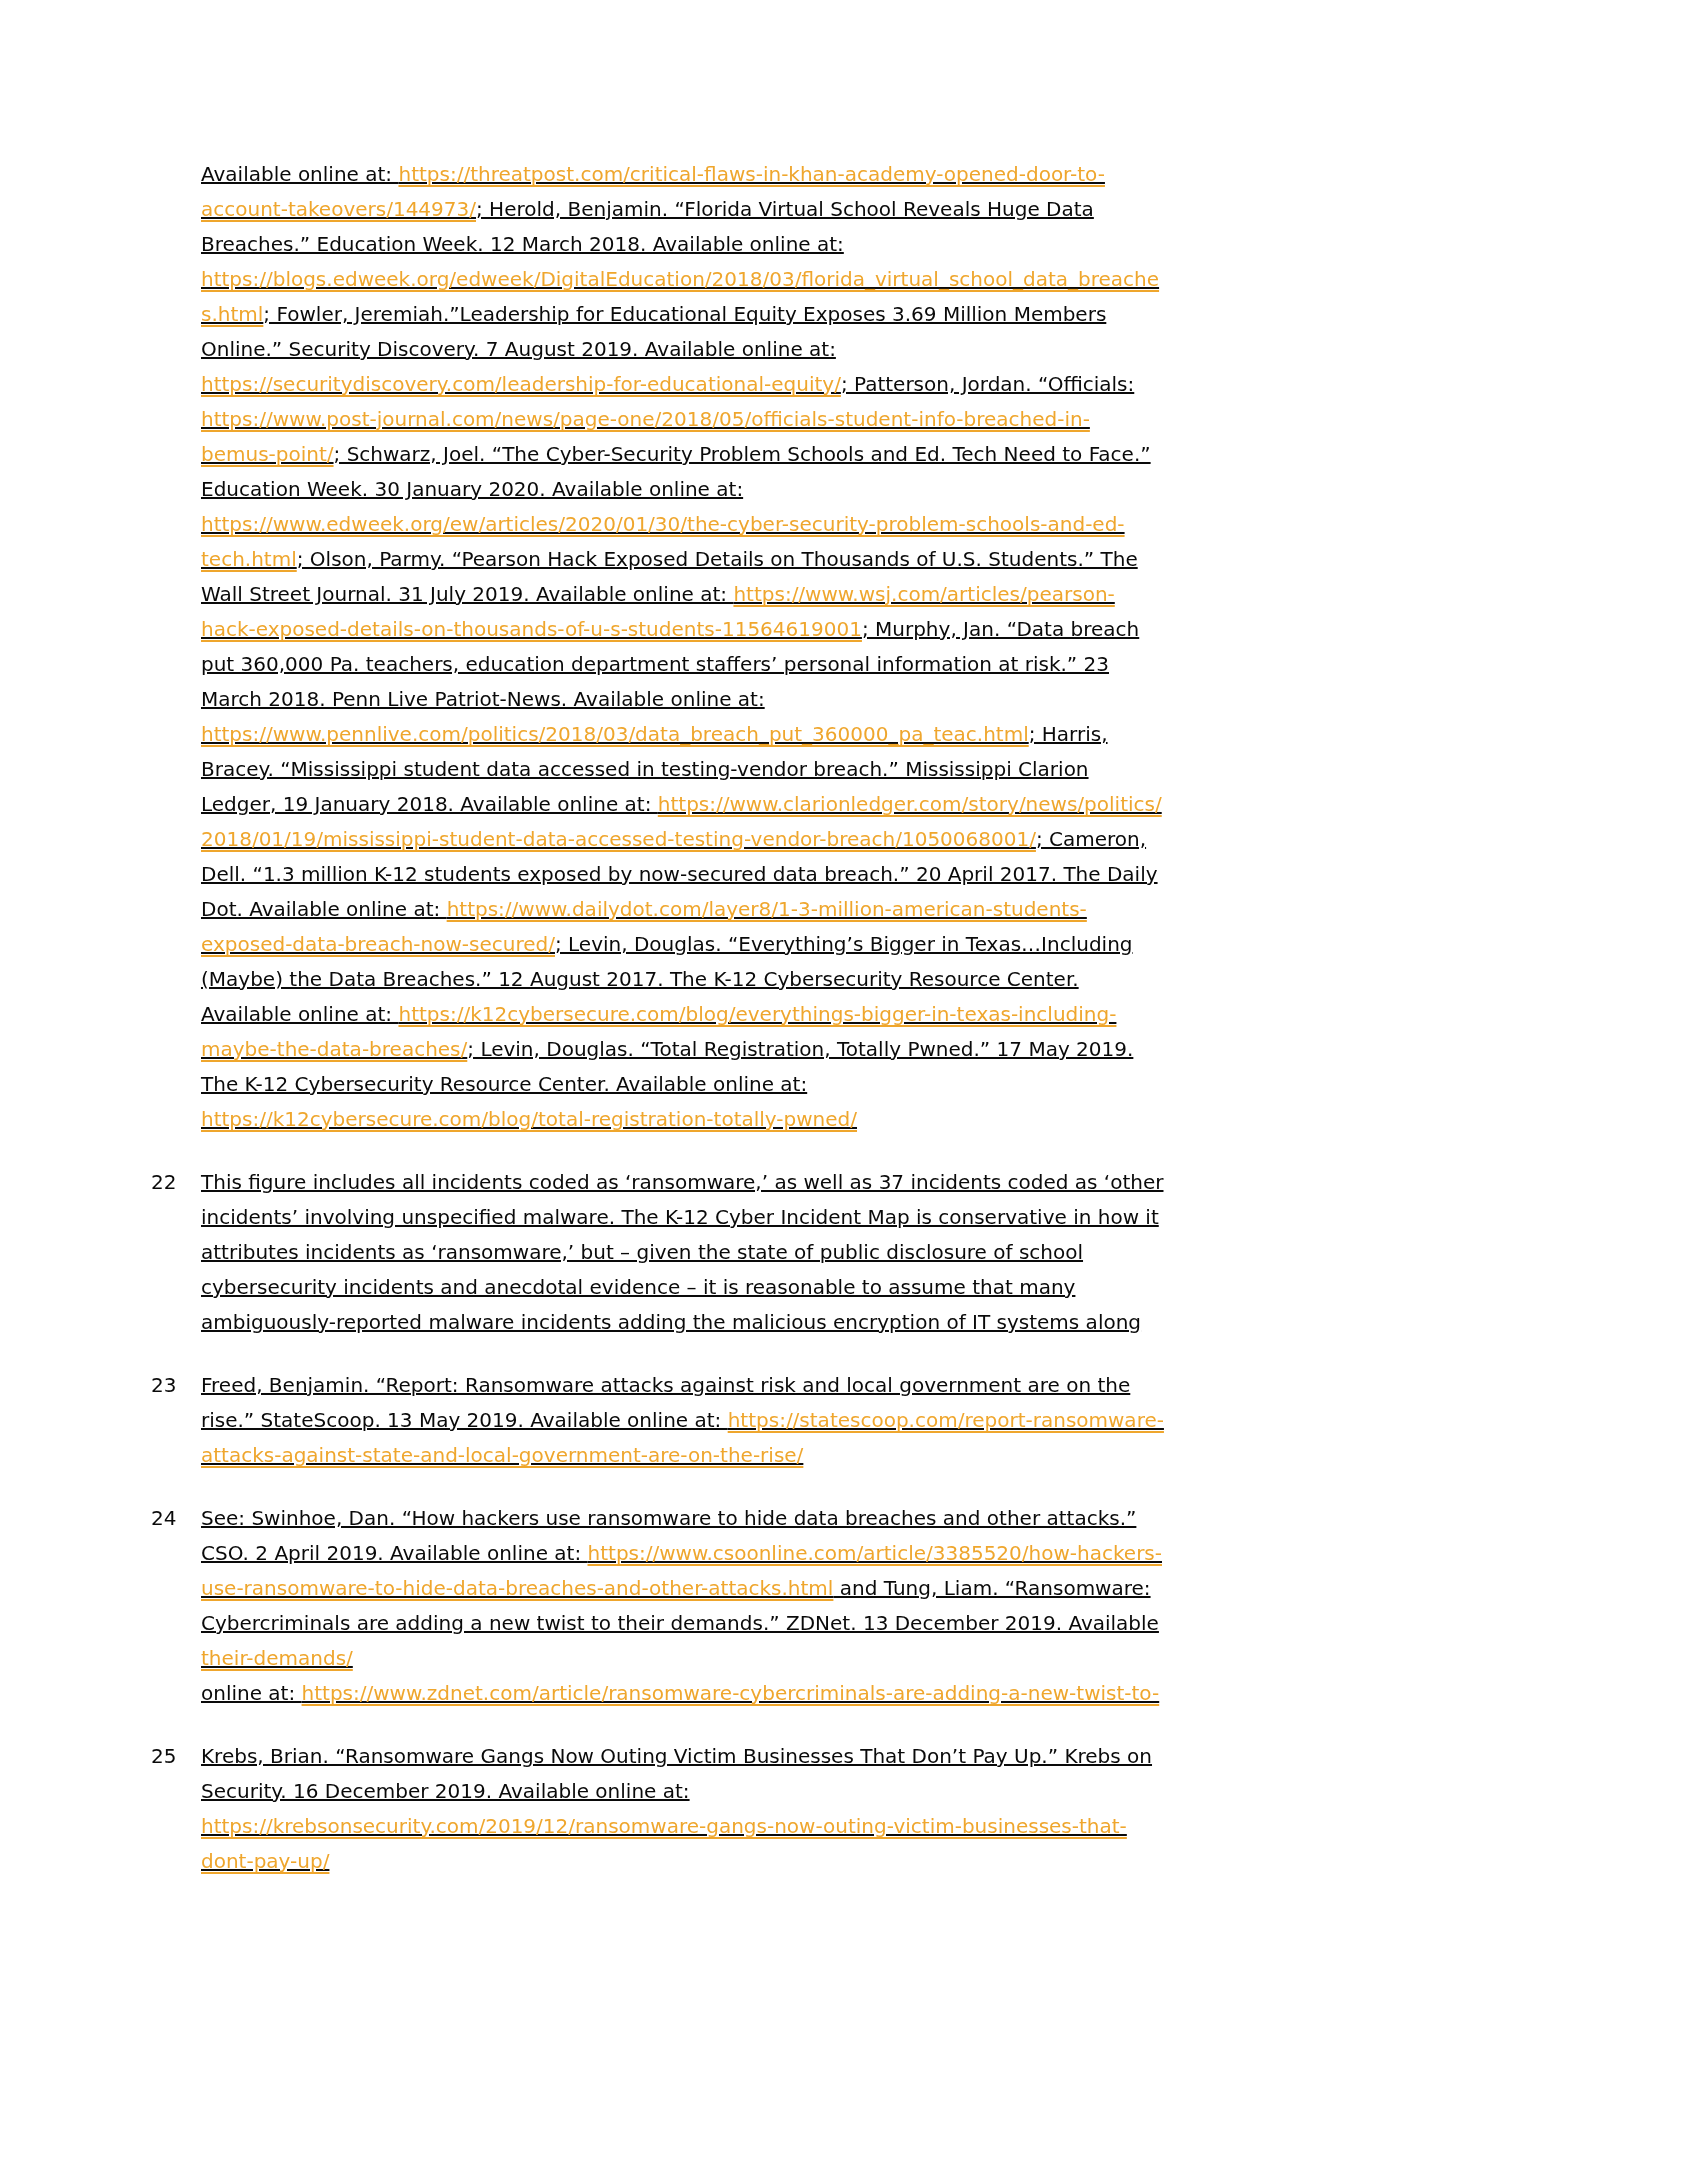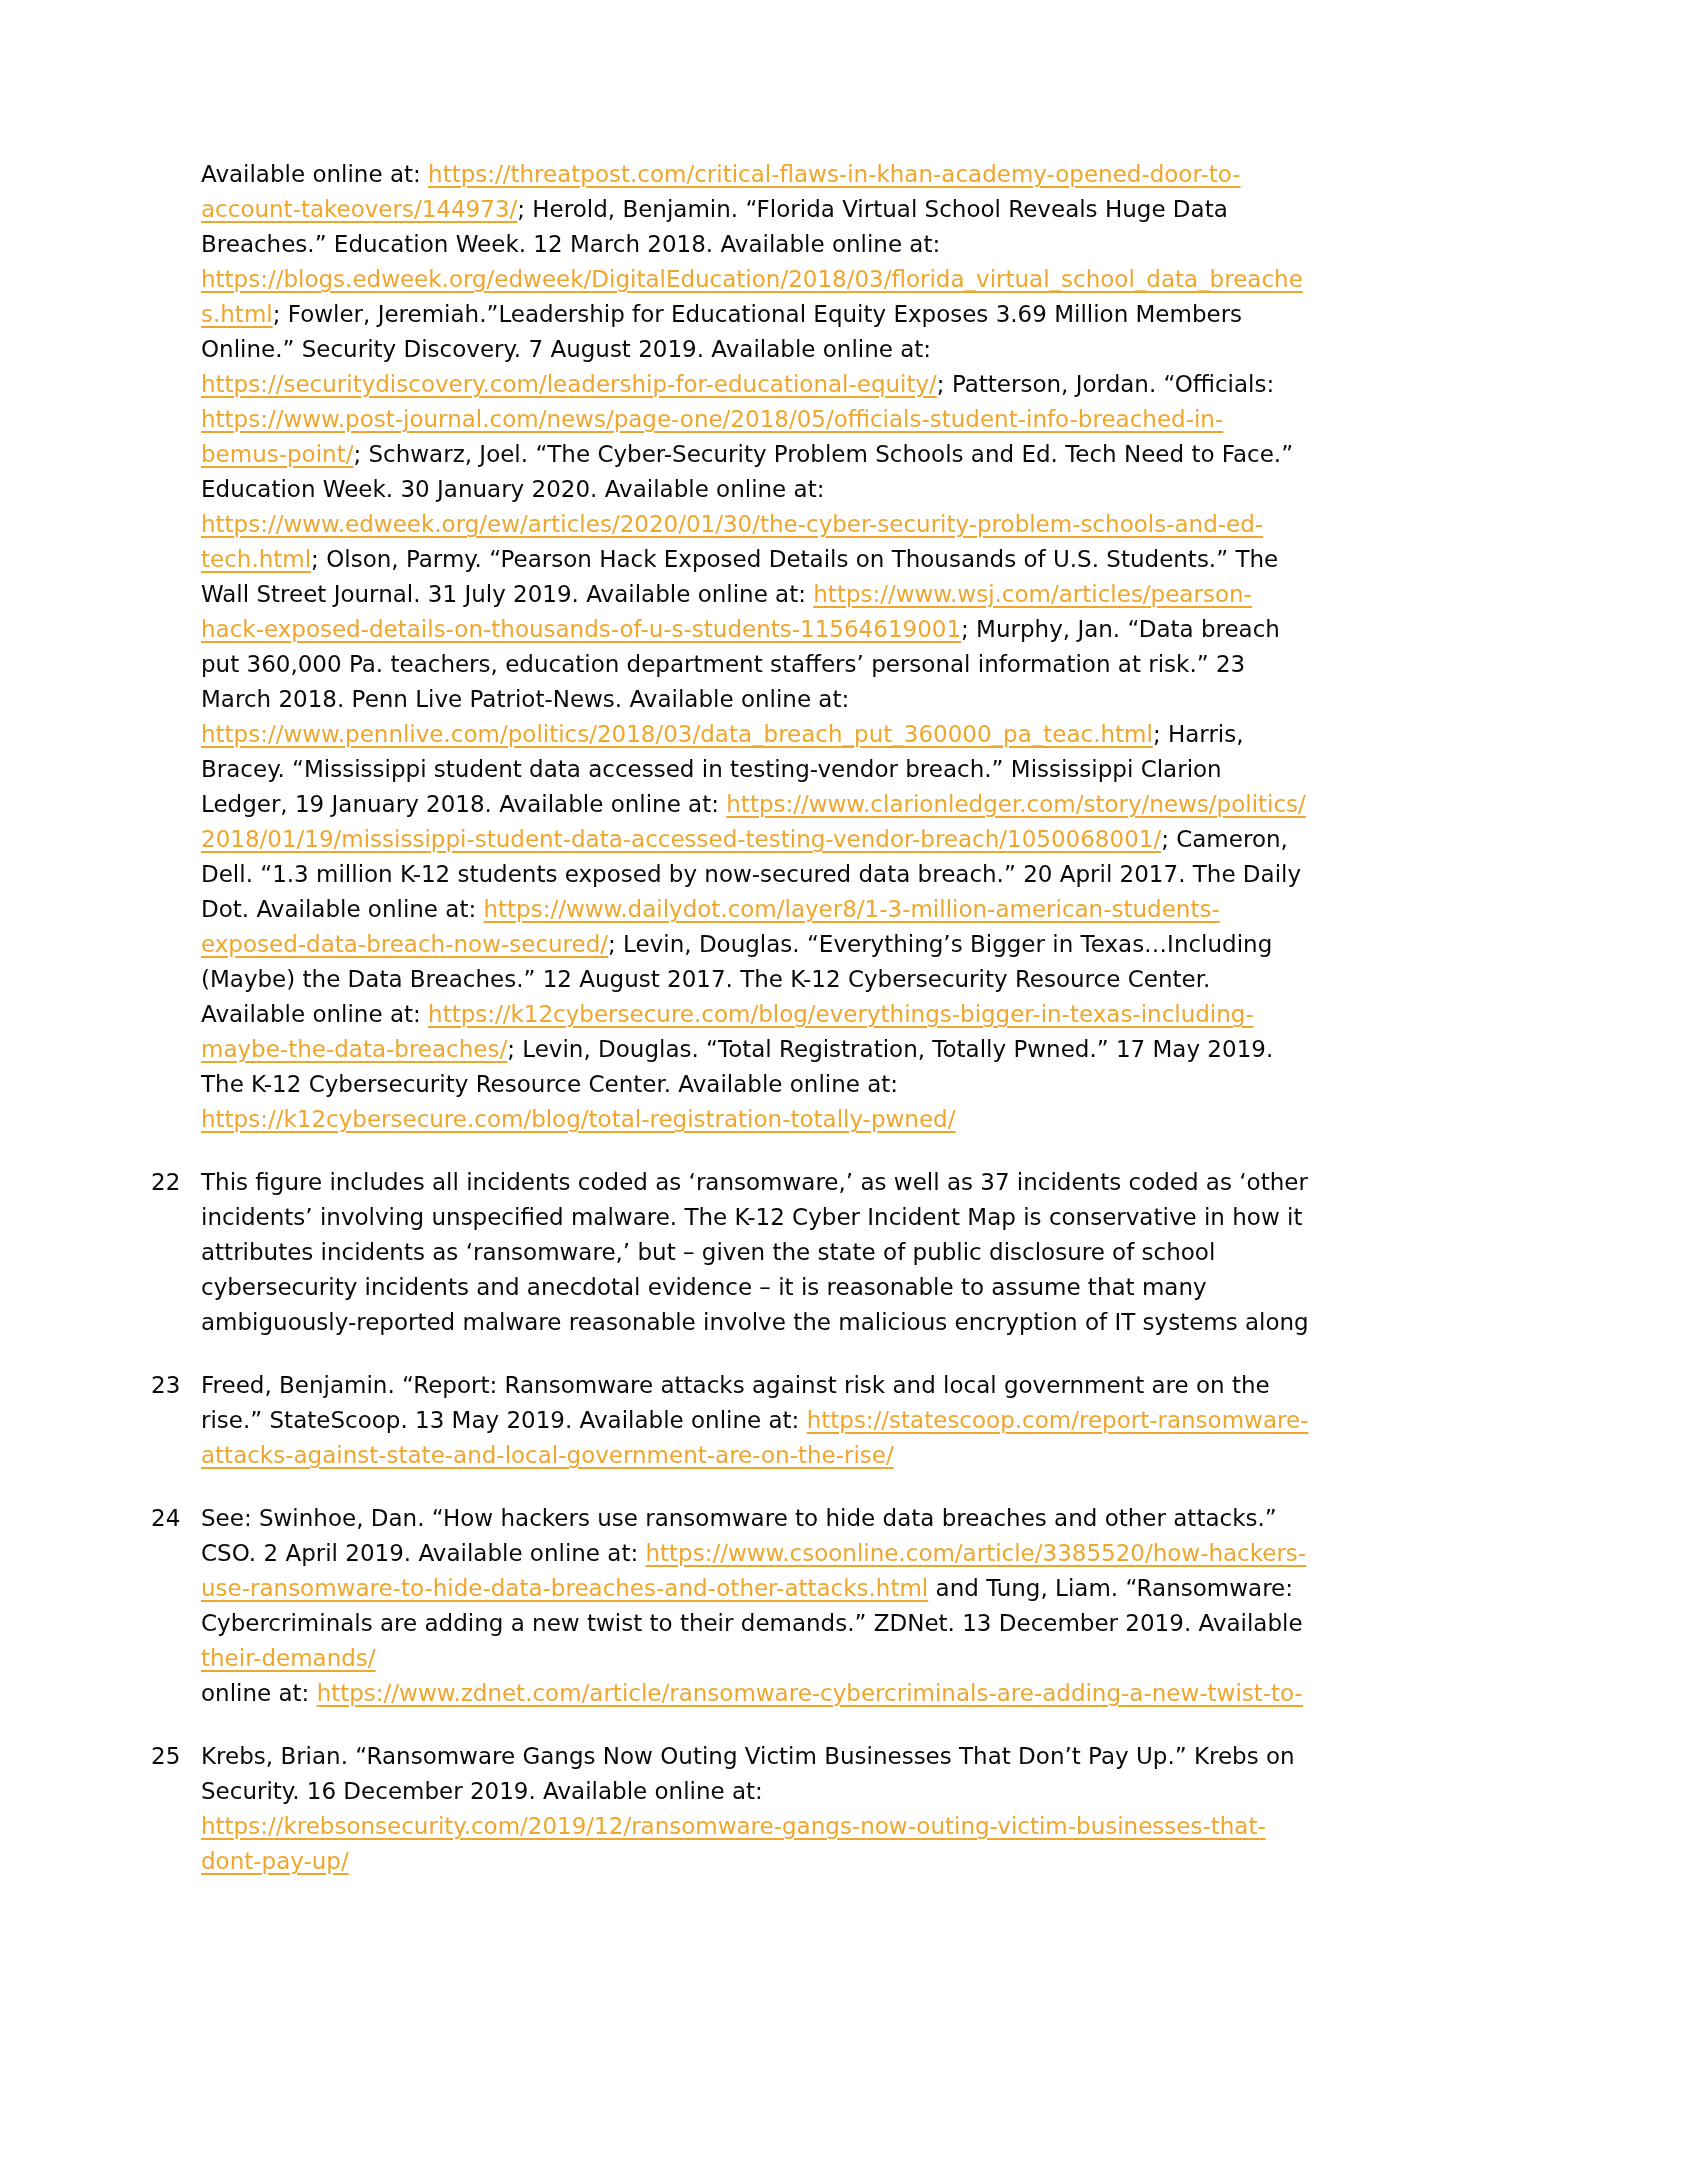--- a/index.html
+++ b/index.html
@@ -16,24 +16,25 @@
     overflow: hidden;
   }
   .endnotes {
     position: absolute;
     left: 201px;
     top: 157px;
     width: 1406px;
   }
   .note {
     position: relative;
-    font-size: 23px;
+    font-size: 20px;
     line-height: 35px;
     margin: 0 0 28px 0;
     color: var(--text-color, #0a0a0a);
+    text-decoration: underline;
   }
   .note:last-child { margin-bottom: 2px; }
   .note-number {
     position: absolute;
     left: -50px;
     top: 0;
     white-space: pre;
   }
   .note-line {
     white-space: pre;
@@ -82,21 +83,21 @@
         <div class="note-line"><span class="seg-link">maybe-the-data-breaches/</span><span class="seg-text">; Levin, Douglas. “Total Registration, Totally Pwned.” 17 May 2019.</span></div>
         <div class="note-line"><span class="seg-text">The K-12 Cybersecurity Resource Center. Available online at:</span></div>
         <div class="note-line"><span class="seg-link">https://k12cybersecure.com/blog/total-registration-totally-pwned/</span></div>
       </div>
       <div class="note">
         <span class="note-number">22</span>
         <div class="note-line"><span class="seg-text">This figure includes all incidents coded as ‘ransomware,’ as well as 37 incidents coded as ‘other</span></div>
         <div class="note-line"><span class="seg-text">incidents’ involving unspecified malware. The K-12 Cyber Incident Map is conservative in how it</span></div>
         <div class="note-line"><span class="seg-text">attributes incidents as ‘ransomware,’ but – given the state of public disclosure of school</span></div>
         <div class="note-line"><span class="seg-text">cybersecurity incidents and anecdotal evidence – it is reasonable to assume that many</span></div>
-        <div class="note-line"><span class="seg-text">ambiguously-reported malware reasonable involve the malicious encryption of IT systems along</span></div>
+        <div class="note-line"><span class="seg-text">ambiguously-reported malware incidents adding the malicious encryption of IT systems along</span></div>
       </div>
       <div class="note">
         <span class="note-number">23</span>
         <div class="note-line"><span class="seg-text">Freed, Benjamin. “Report: Ransomware attacks against risk and local government are on the</span></div>
         <div class="note-line"><span class="seg-text">rise.” StateScoop. 13 May 2019. Available online at: </span><span class="seg-link">https://statescoop.com/report-ransomware-</span></div>
         <div class="note-line"><span class="seg-link">attacks-against-state-and-local-government-are-on-the-rise/</span></div>
       </div>
       <div class="note">
         <span class="note-number">24</span>
         <div class="note-line"><span class="seg-text">See: Swinhoe, Dan. “How hackers use ransomware to hide data breaches and other attacks.”</span></div>

